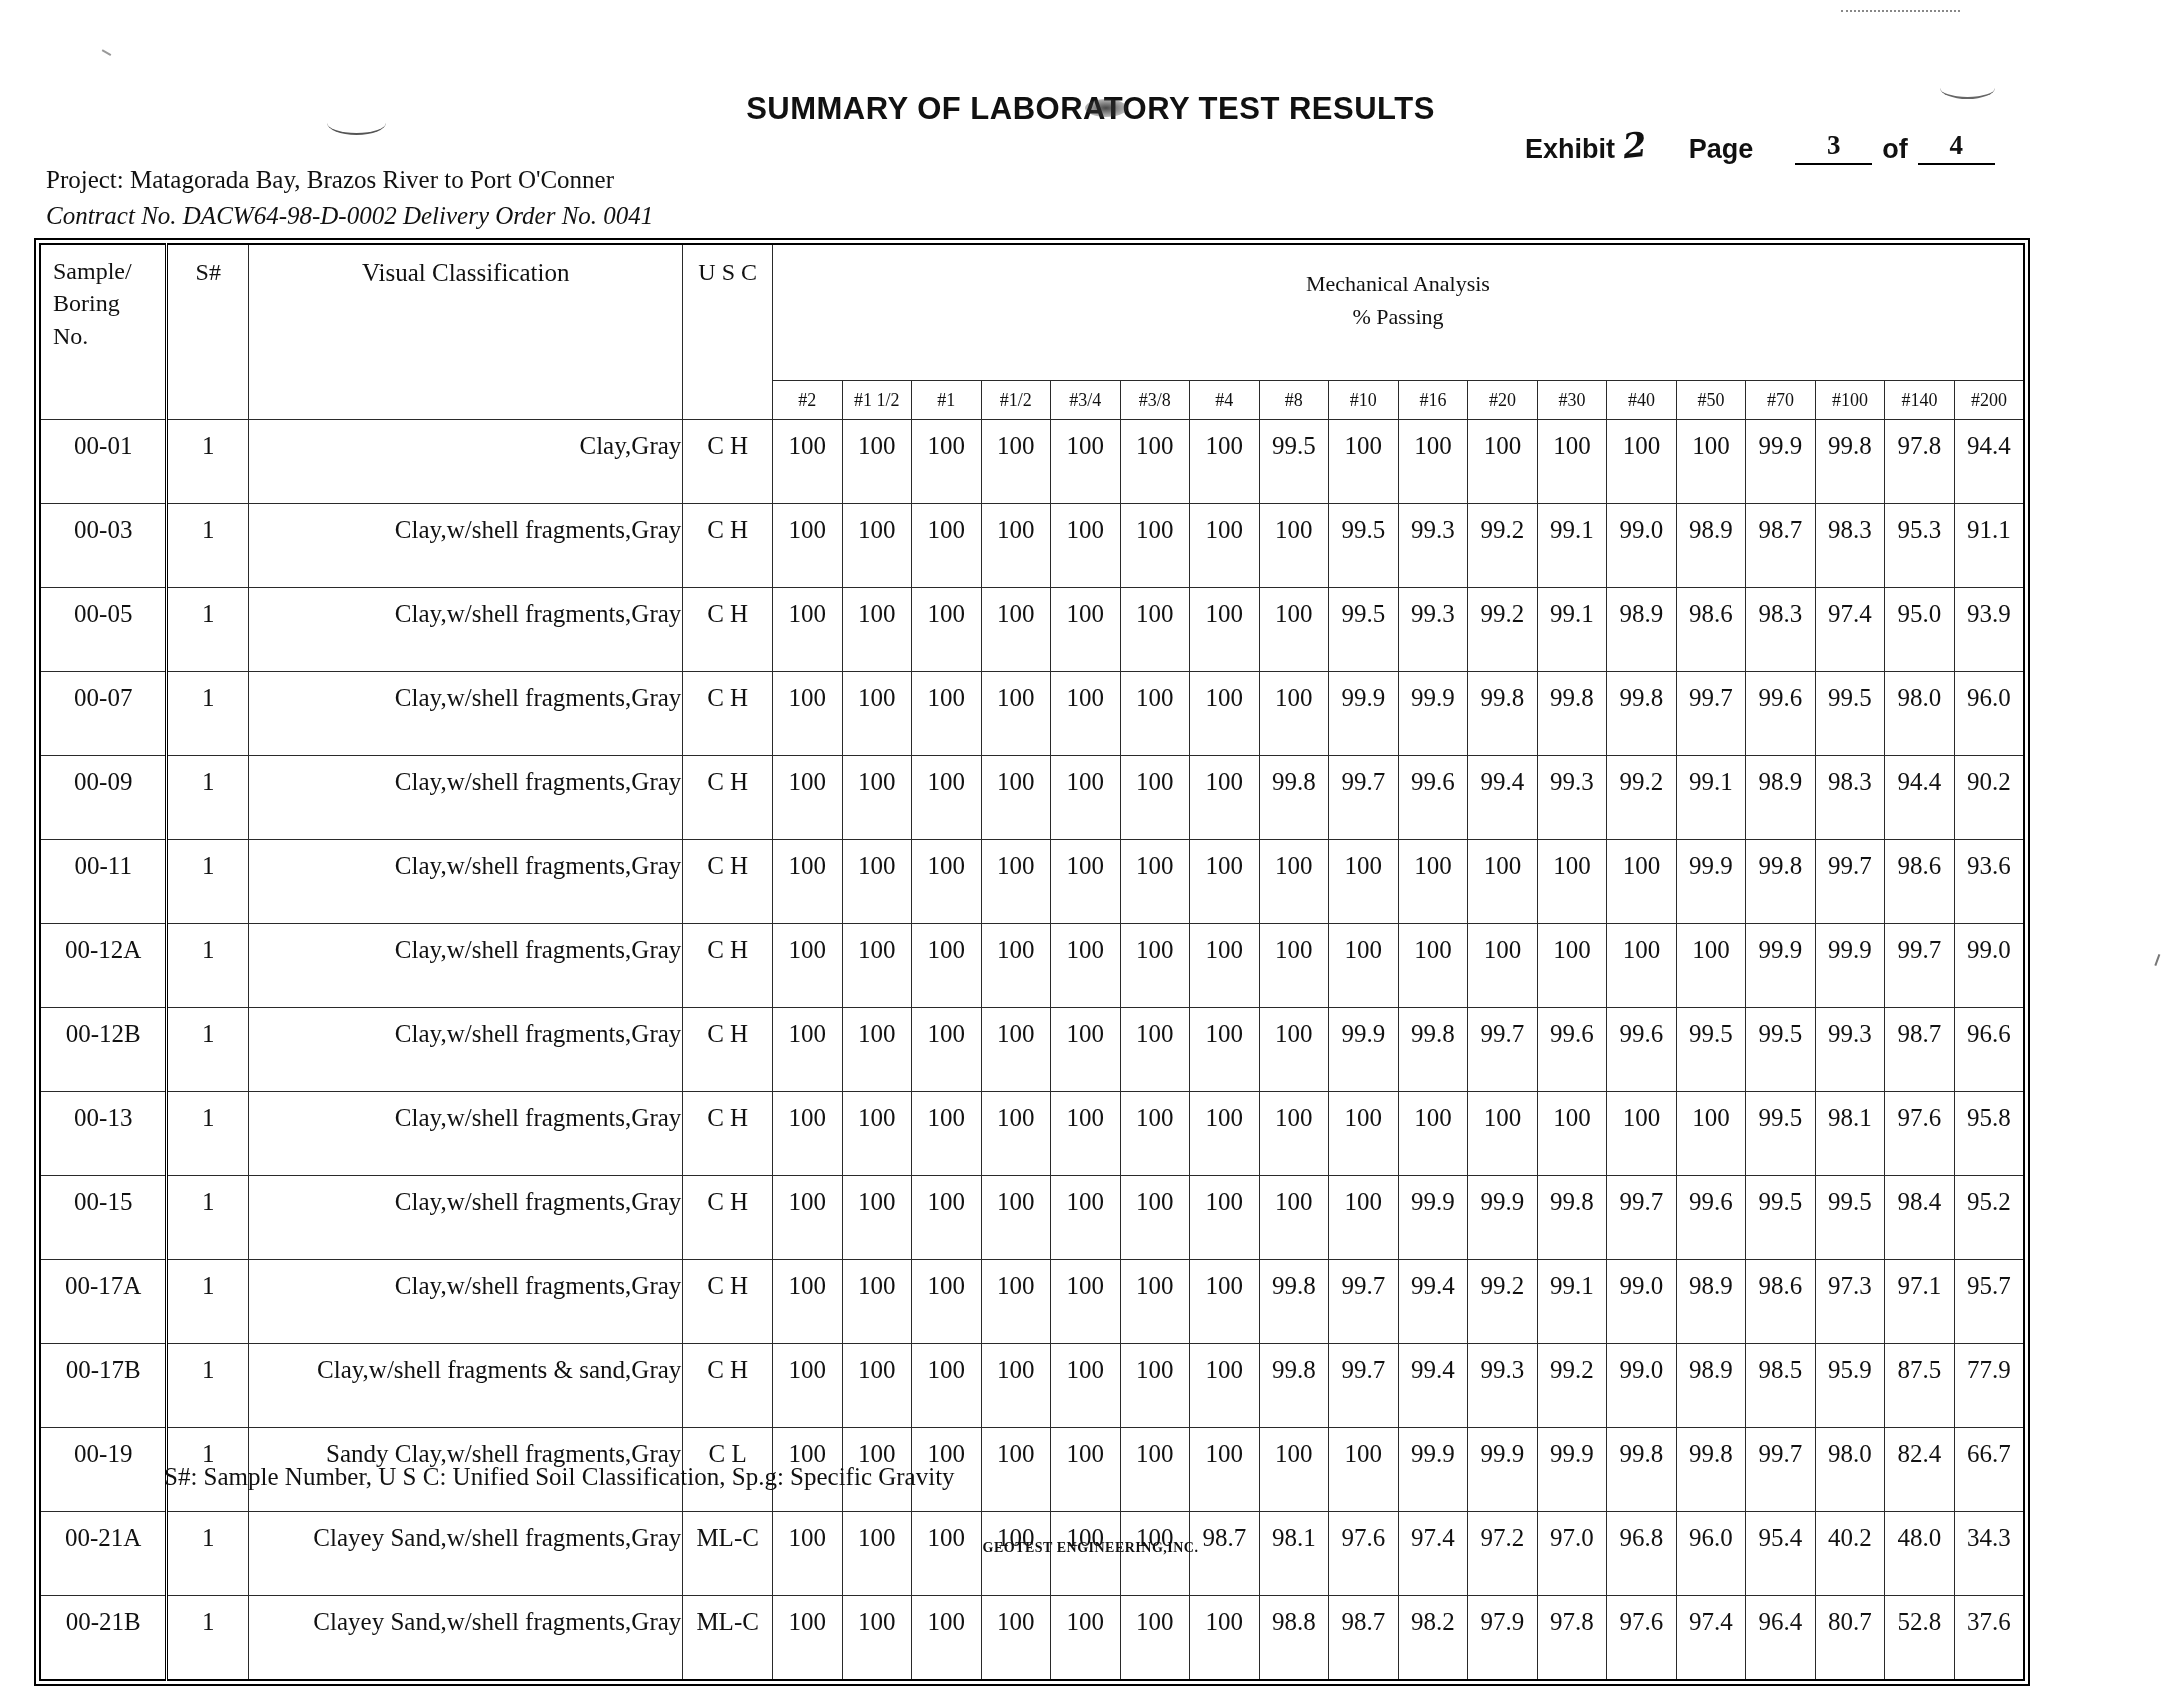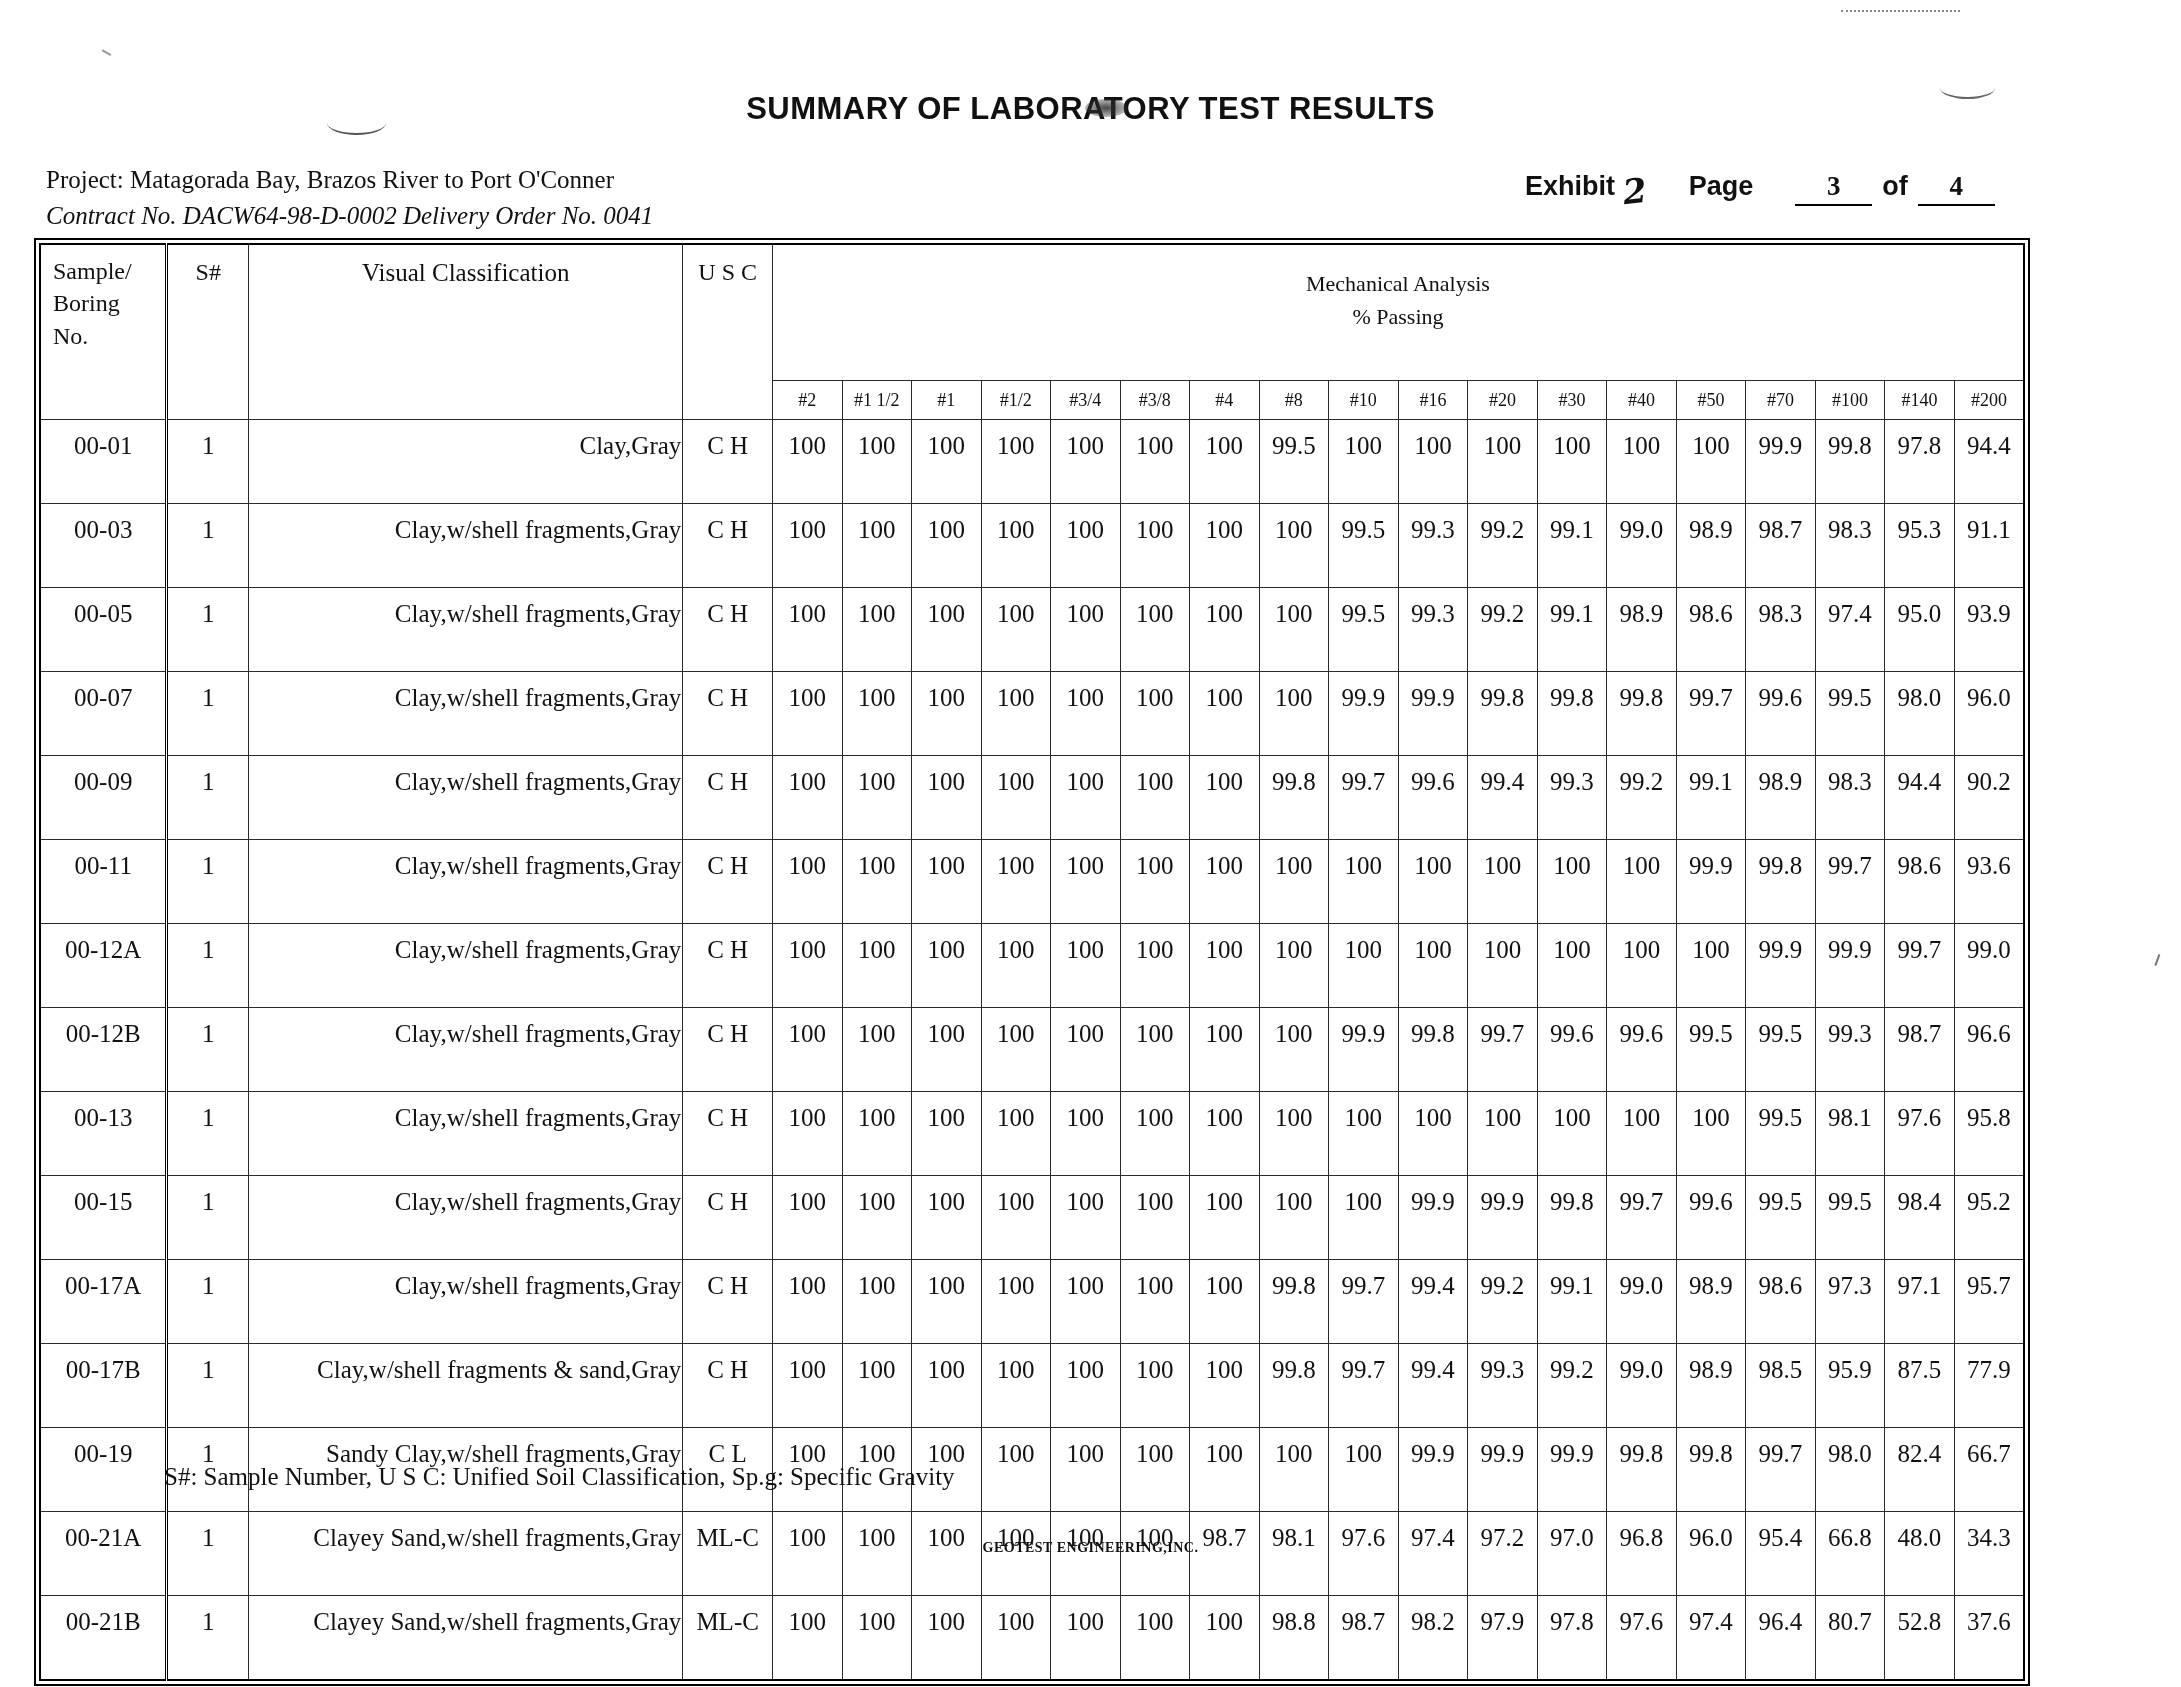--- a/index.html
+++ b/index.html
@@ -25,23 +25,22 @@
   .ink-smudge {
     top: 99px; left: 1085px; width: 42px; height: 18px;
     border-radius: 50%;
     background: radial-gradient(ellipse at center, rgba(40,40,40,.85), rgba(60,60,60,.35) 70%, transparent);
   }
   .exhibit-line {
     top: 125px; left: 1525px; width: 515px;
     font-family: "Liberation Sans", sans-serif;
     font-weight: bold;
     font-size: 27px;
-    display: flex; align-items: flex-start; gap: 10px;
+    display: flex; align-items: flex-end; gap: 10px;
     white-space: nowrap;
-    margin-top: 46px;
   }
   .exhibit-num {
     font-family: "DejaVu Serif", serif;
     font-style: italic;
     font-size: 34px;
     display: inline-block;
     transform: rotate(-6deg);
     margin-left: -2px;
   }
   .exhibit-line .gap { width: 22px; display:inline-block; }
@@ -523,21 +522,21 @@
           <td>100</td>
           <td>98.7</td>
           <td>98.1</td>
           <td>97.6</td>
           <td>97.4</td>
           <td>97.2</td>
           <td>97.0</td>
           <td>96.8</td>
           <td>96.0</td>
           <td>95.4</td>
-          <td>66.8</td>
+          <td>40.2</td>
           <td>48.0</td>
           <td>34.3</td>
         </tr>
         <tr>
           <td class="sample-col">00-21B</td>
           <td>1</td>
           <td class="cls">Clayey Sand,w/shell fragments,Gray</td>
           <td>ML-C</td>
           <td>100</td>
           <td>100</td>

